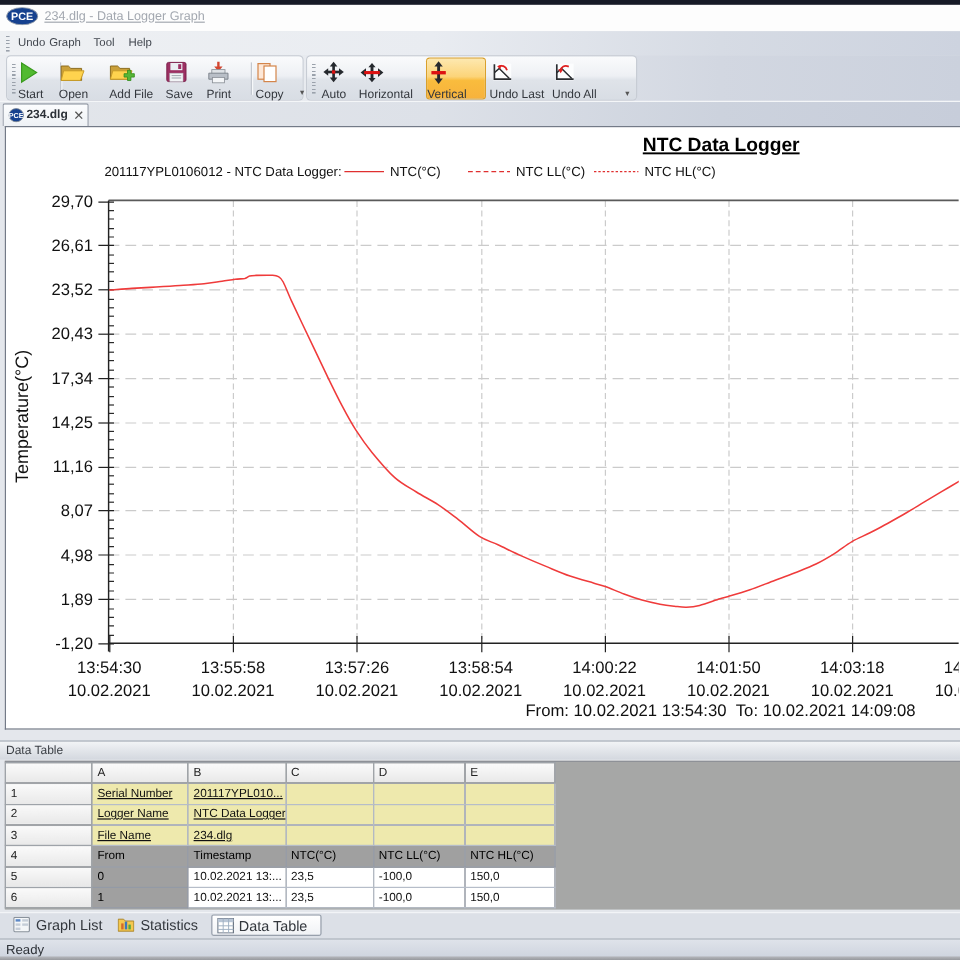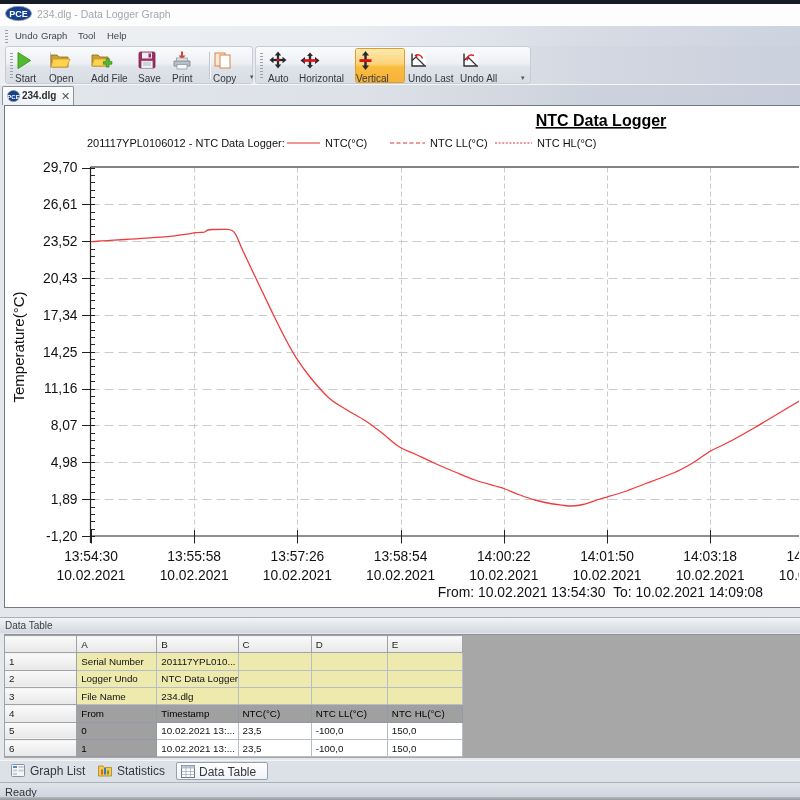--- a/index.html
+++ b/index.html
@@ -1,21 +1,21 @@
 <!DOCTYPE html>
 <html><head>
 <meta charset="utf-8">
 <style>
   * { margin:0; padding:0; box-sizing:border-box; }
   html,body { width:800px; height:800px; overflow:hidden; }
   body { font-family:"Liberation Sans", sans-serif; background:#e4e7ec; position:relative; }
   .abs { position:absolute; }
   
   #titlebar { left:0; top:0; width:800px; height:26px; background:#fdfdfd; border-top:4px solid #171a27; }
-  #titletext { left:37px; top:8px; font-size:10.5px; color:#a3a8b0; }
+  #titletext { left:37px; top:8px; font-size:10.5px; color:#a3a8b0;text-decoration:underline; }
   
   #menubar { left:0; top:26px; width:800px; height:20px;
     background:linear-gradient(to right,#eef0f3 0%,#e9ecf1 45%,#d6dbe4 75%,#cdd3df 100%); }
   .menuitem { top:30px; font-size:9.5px; color:#41464e; }
   
   #toolbar { left:0; top:46px; width:800px; height:38px;
     background:linear-gradient(to right,#eceef2 0%,#e6e9ee 45%,#d2d7e1 75%,#cbd1dd 100%); }
   .tbgroup { top:1px; height:36px; border-radius:3px;
     background:linear-gradient(to bottom,#fafbfc 0%,#eef0f4 45%,#dfe3e9 55%,#d8dde4 100%);
     box-shadow:0 0 0 1px #c7ccd4; }
@@ -312,21 +312,21 @@
 </svg>
 <div class="abs" id="dtheader">
     <span style="position:absolute;left:5px;top:2px">Data Table</span>
   </div>
 <div class="abs" id="dtarea"></div>
 <style>
   table#grid { position:absolute; left:4px; top:635px; border-collapse:collapse; font-size:9.8px; color:#111;
     table-layout:fixed; width:459px; }
   #grid td { border:1px solid #b6bdc9; height:17.35px; padding:0 0 0 4px; overflow:hidden; white-space:nowrap; }
   #grid .hd { background:linear-gradient(to bottom,#fafafa,#e8e8e8); border:1px solid #9ea3a9; color:#222; }
-  #grid .yl { background:#eee9ad; }
+  #grid .yl { background:#eee9ad;text-decoration:underline; }
   #grid .gr { background:#a0a0a0; border-color:#939aa6; color:#000; }
   #grid .wh { background:#fff; }
 </style>
 <table id="grid">
   <colgroup>
       <col style="width:72px">
       <col style="width:80px">
       <col style="width:81px">
       <col style="width:73px">
       <col style="width:76px">
@@ -344,21 +344,21 @@
   <tr>
         <td class="hd">1</td>
         <td class="yl">Serial Number</td>
         <td class="yl">201117YPL010...</td>
         <td class="yl"></td>
         <td class="yl"></td>
         <td class="yl"></td>
       </tr>
   <tr>
         <td class="hd">2</td>
-        <td class="yl">Logger Undo</td>
+        <td class="yl">Logger Name</td>
         <td class="yl">NTC Data Logger</td>
         <td class="yl"></td>
         <td class="yl"></td>
         <td class="yl"></td>
       </tr>
   <tr>
         <td class="hd">3</td>
         <td class="yl">File Name</td>
         <td class="yl">234.dlg</td>
         <td class="yl"></td>

